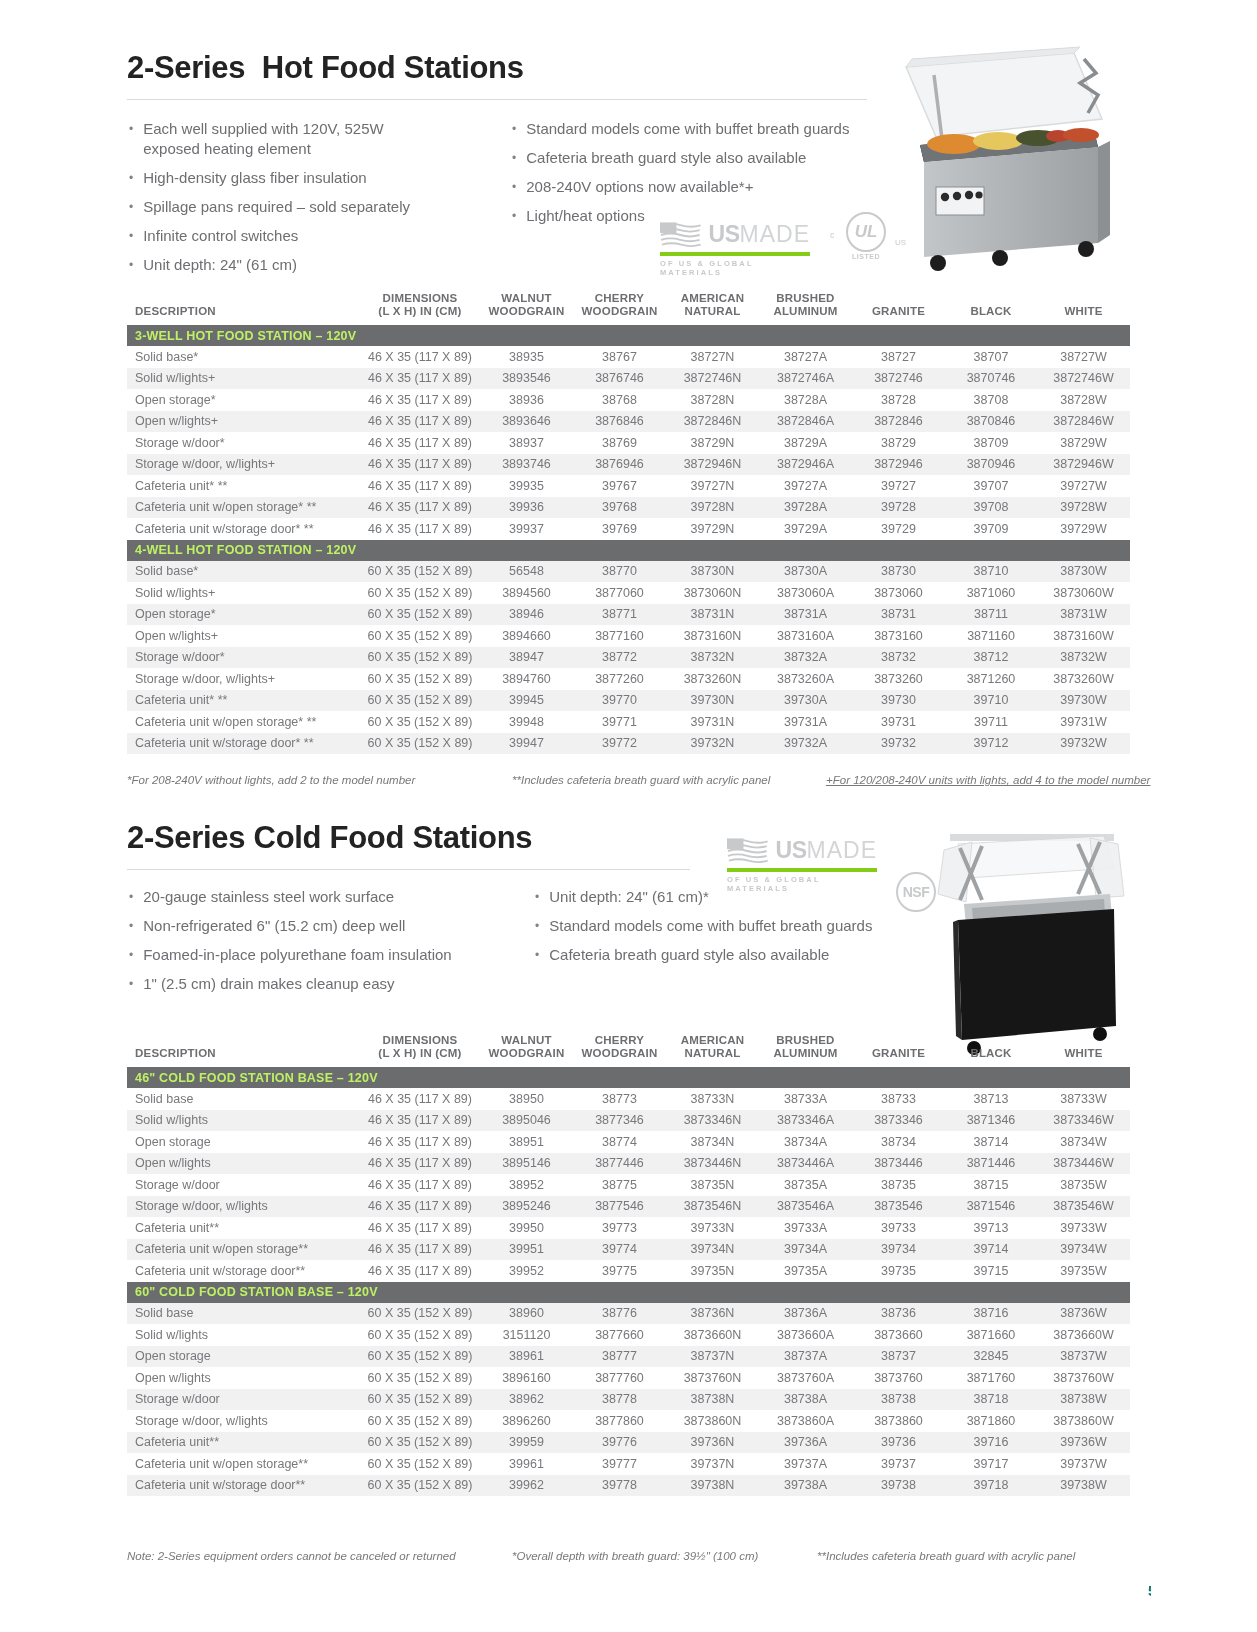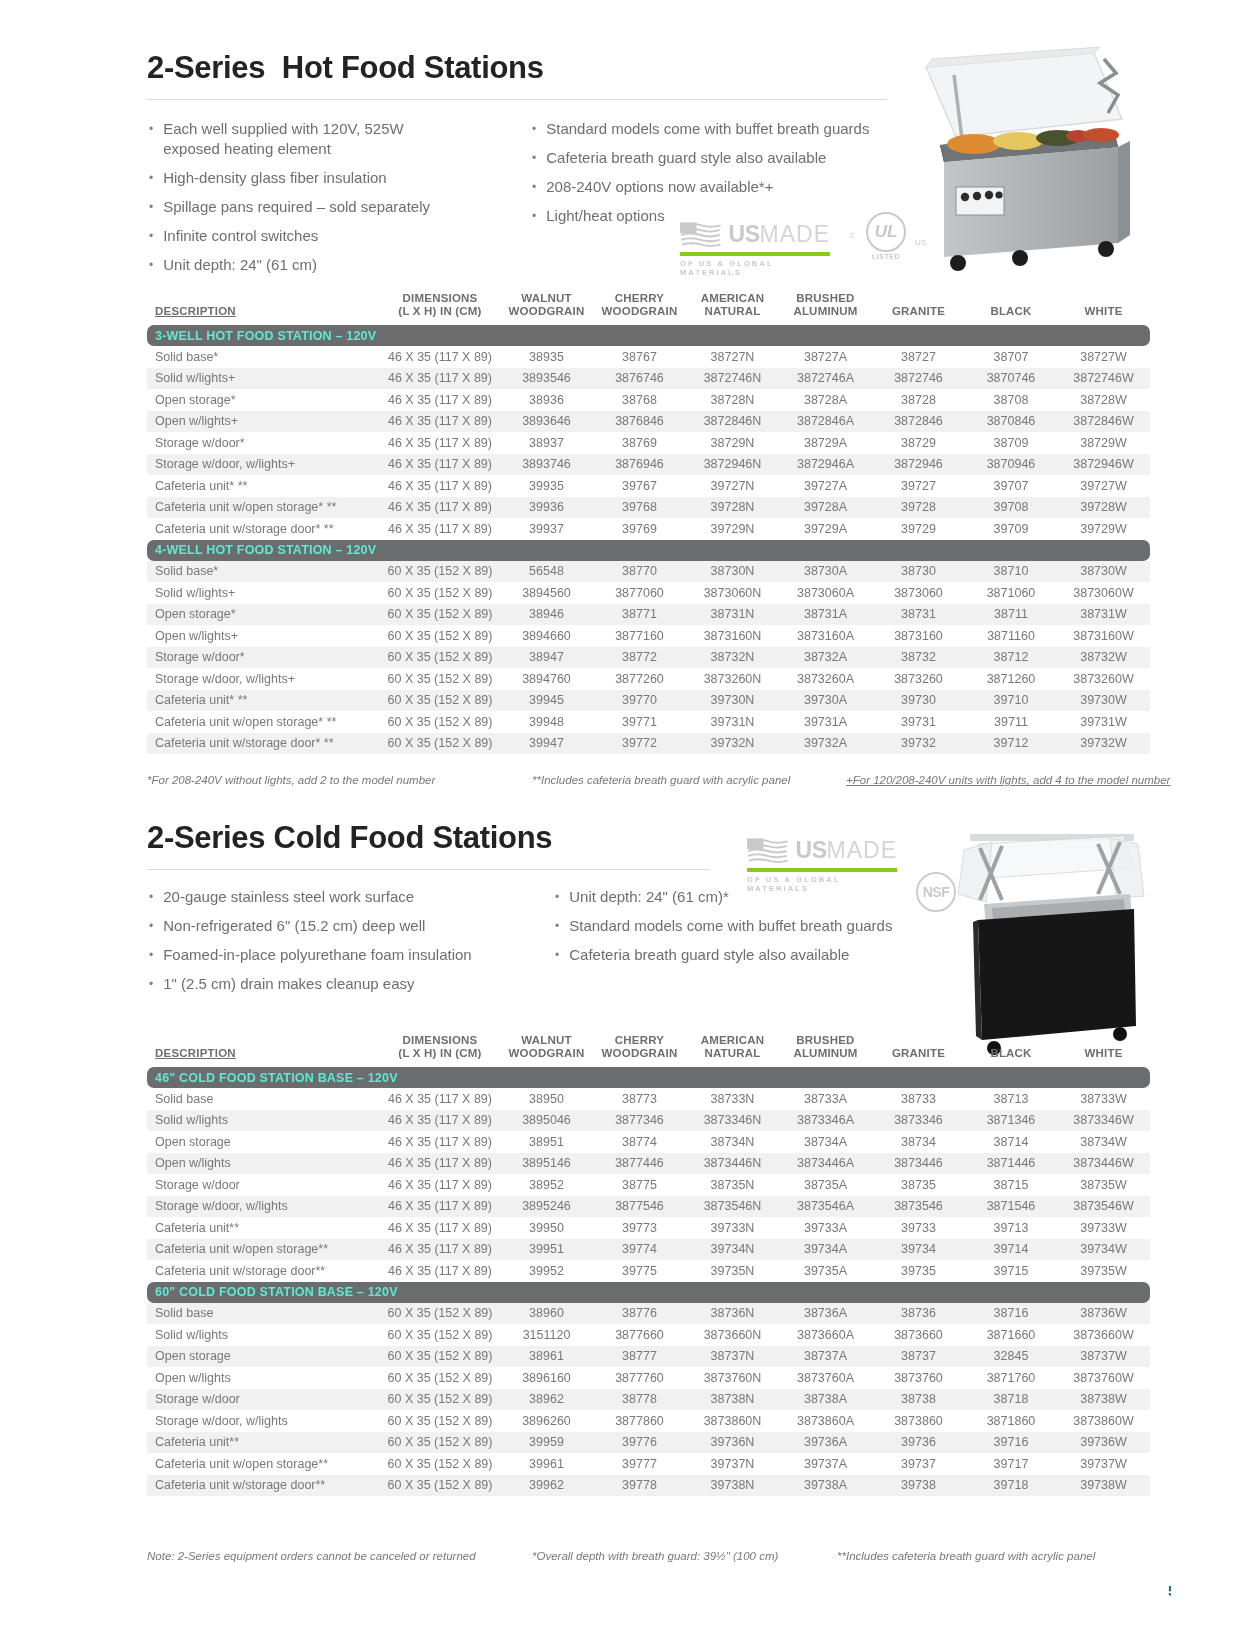--- a/index.html
+++ b/index.html
@@ -1,41 +1,41 @@
 <!DOCTYPE html>
 <html><head>
 <meta charset="utf-8">
 <style>
   * { margin:0; padding:0; box-sizing:border-box; }
   html,body { background:#ffffff; }
   body { font-family:"Liberation Sans", sans-serif; }
-  .page { position:relative; width:1151px; height:1632px; background:#fff; overflow:hidden;margin-left:20px; }
+  .page { position:relative; width:1151px; height:1632px; background:#fff; overflow:hidden; }
 
   .title { position:absolute; font-size:31px; font-weight:bold; color:#232323;
            letter-spacing:-0.3px; white-space:pre; }
   .rule  { position:absolute; height:1px; background:#d9dadb; }
 
   .bullets { position:absolute; }
   .bullet-item { display:flex; margin-bottom:9px; }
   .bullet-item .dot { color:#808285; font-size:12px; line-height:20px; margin-right:10px; flex:0 0 auto; }
   .bullet-item .btxt { color:#6d6e71; font-size:15px; line-height:20px; }
 
   
   .tablewrap { position:absolute; width:1003px; }
   .spec-table { width:1003px; border-collapse:collapse; table-layout:fixed; }
   .spec-table th { vertical-align:bottom; padding:0 2px 7px 2px; text-align:center;
                    font-size:11.5px; font-weight:bold; color:#6d6e71; letter-spacing:.2px; }
-  .spec-table th.left { text-align:left; padding-left:8px;text-decoration:underline; }
+  .spec-table th.left { text-align:left; padding-left:8px; }
   .spec-table th .h1, .spec-table th .h2 { line-height:13px; }
   .spec-table td { height:21.5px; font-size:12.5px; color:#77787b; text-align:center;
                    padding:0 2px; white-space:nowrap; overflow:hidden; }
   .spec-table td.left { text-align:left; padding-left:8px; }
   .spec-table tr.stripe td { background:#f1f1f2; }
-  .spec-table tr.section-bar td { background:#6b6c6e; color:#5eead4; font-weight:bold;
-                   font-size:12.5px; text-align:left; padding-left:8px; height:21px; letter-spacing:.2px;border-radius:7px; }
+  .spec-table tr.section-bar td { background:#6b6c6e; color:#bef264; font-weight:bold;
+                   font-size:12.5px; text-align:left; padding-left:8px; height:21px; letter-spacing:.2px; }
 
   .notes { position:absolute; height:16px; }
   .notes .note { position:absolute; top:0; font-size:11.5px; font-style:italic;
                  color:#77787a; white-space:nowrap; }
 
   
   .usmade { position:absolute; color:#c8c9cb; }
   .usmade .row { display:flex; align-items:flex-end; }
   .usmade .flag { width:44px; height:26px; margin-right:6px; }
   .um-us   { font-size:23px; font-weight:bold; letter-spacing:-0.5px; }

